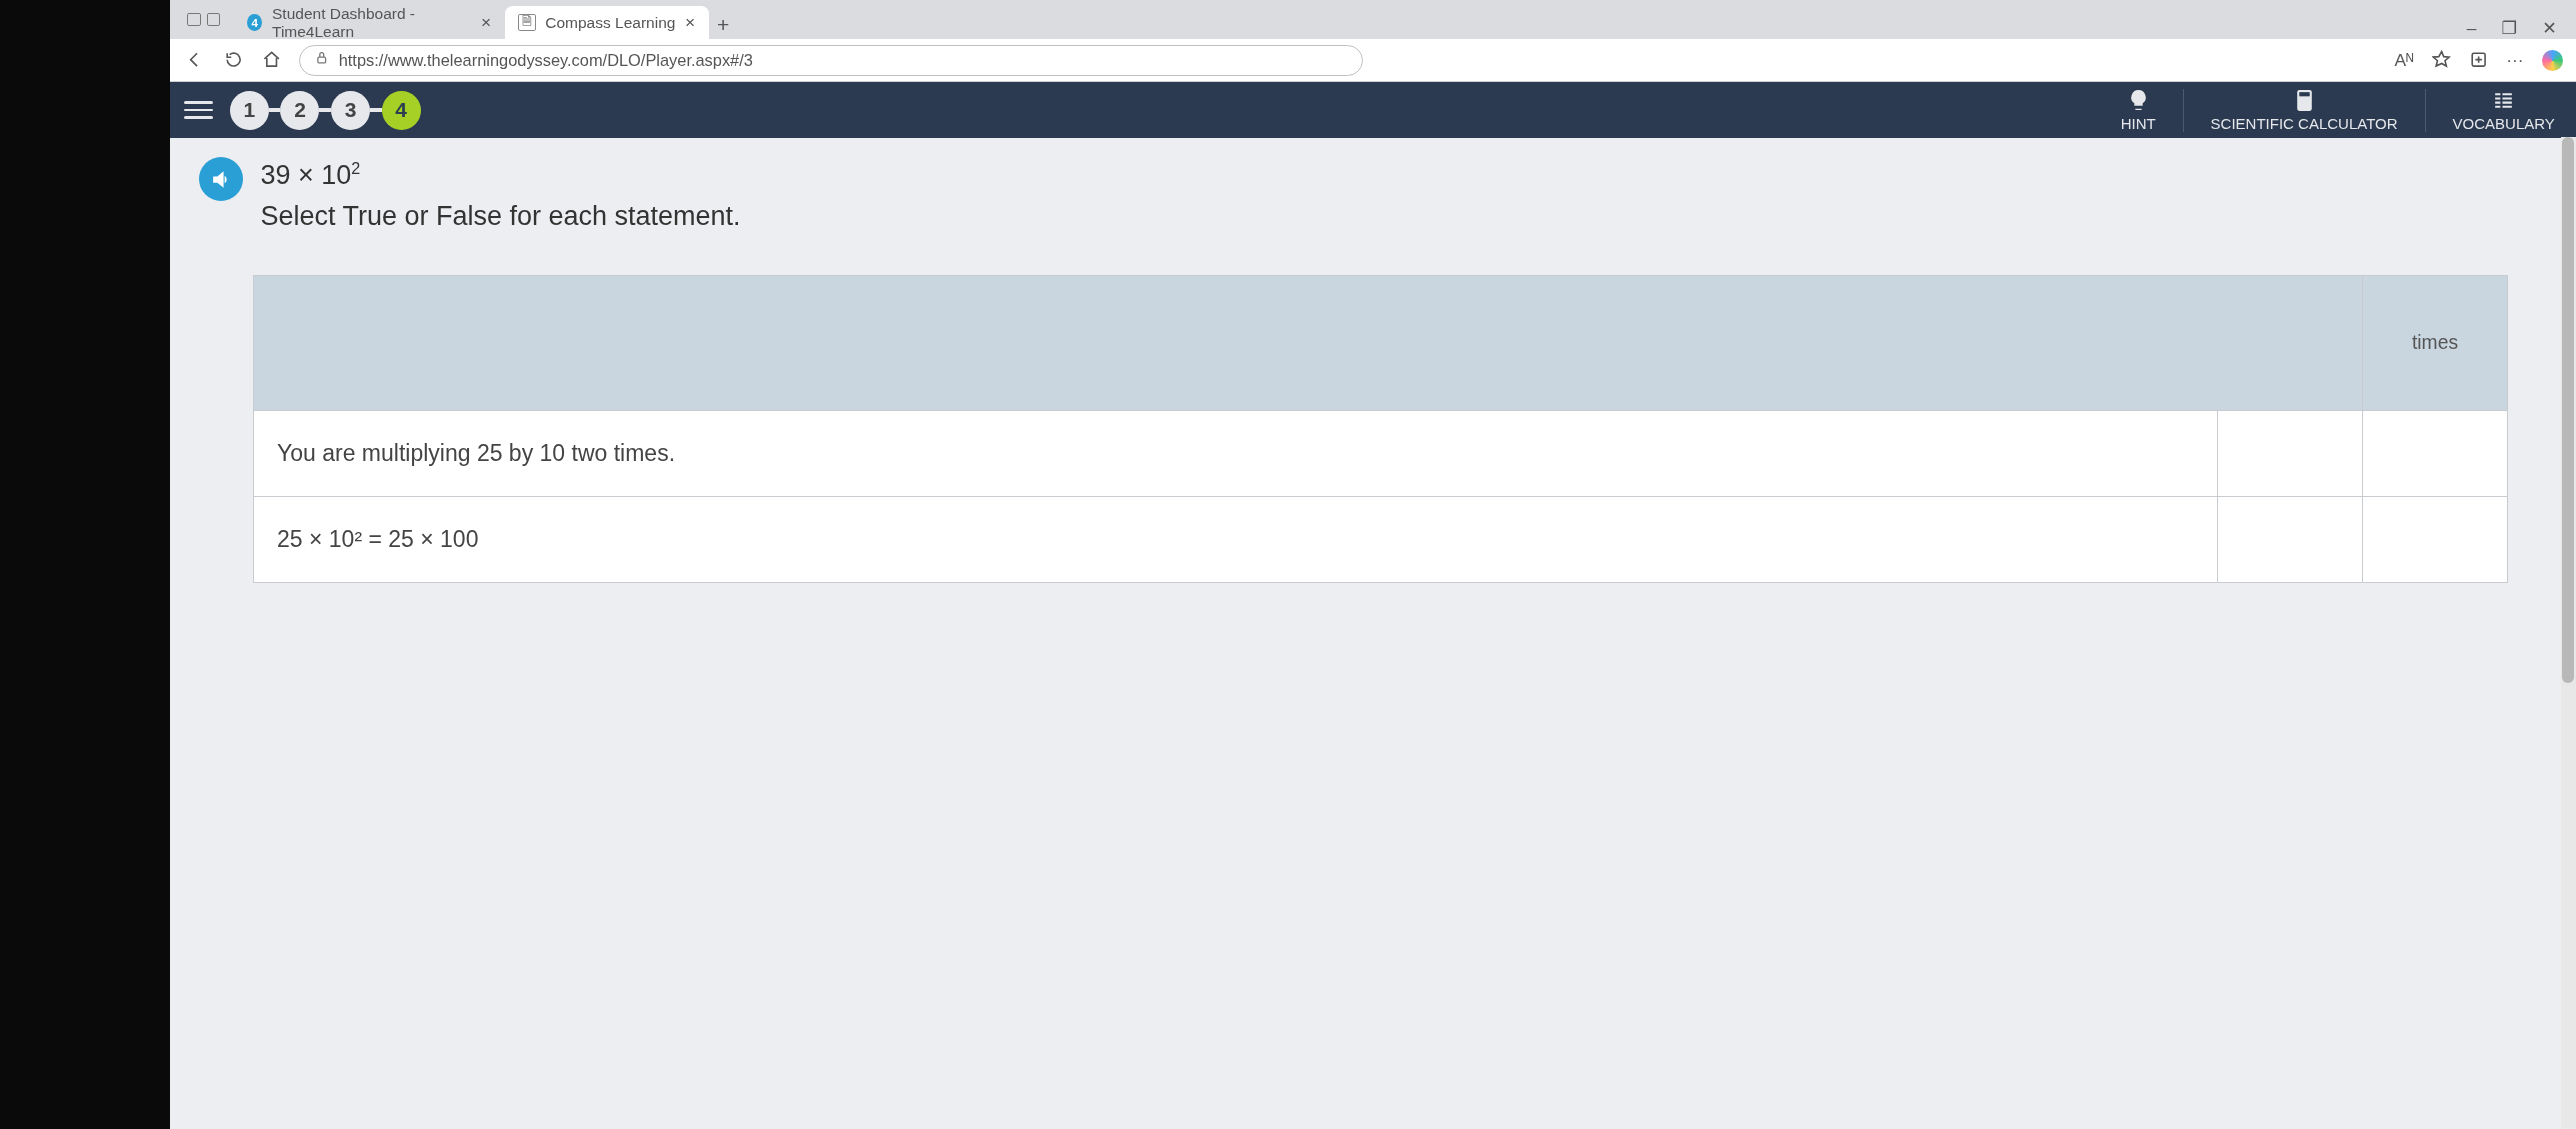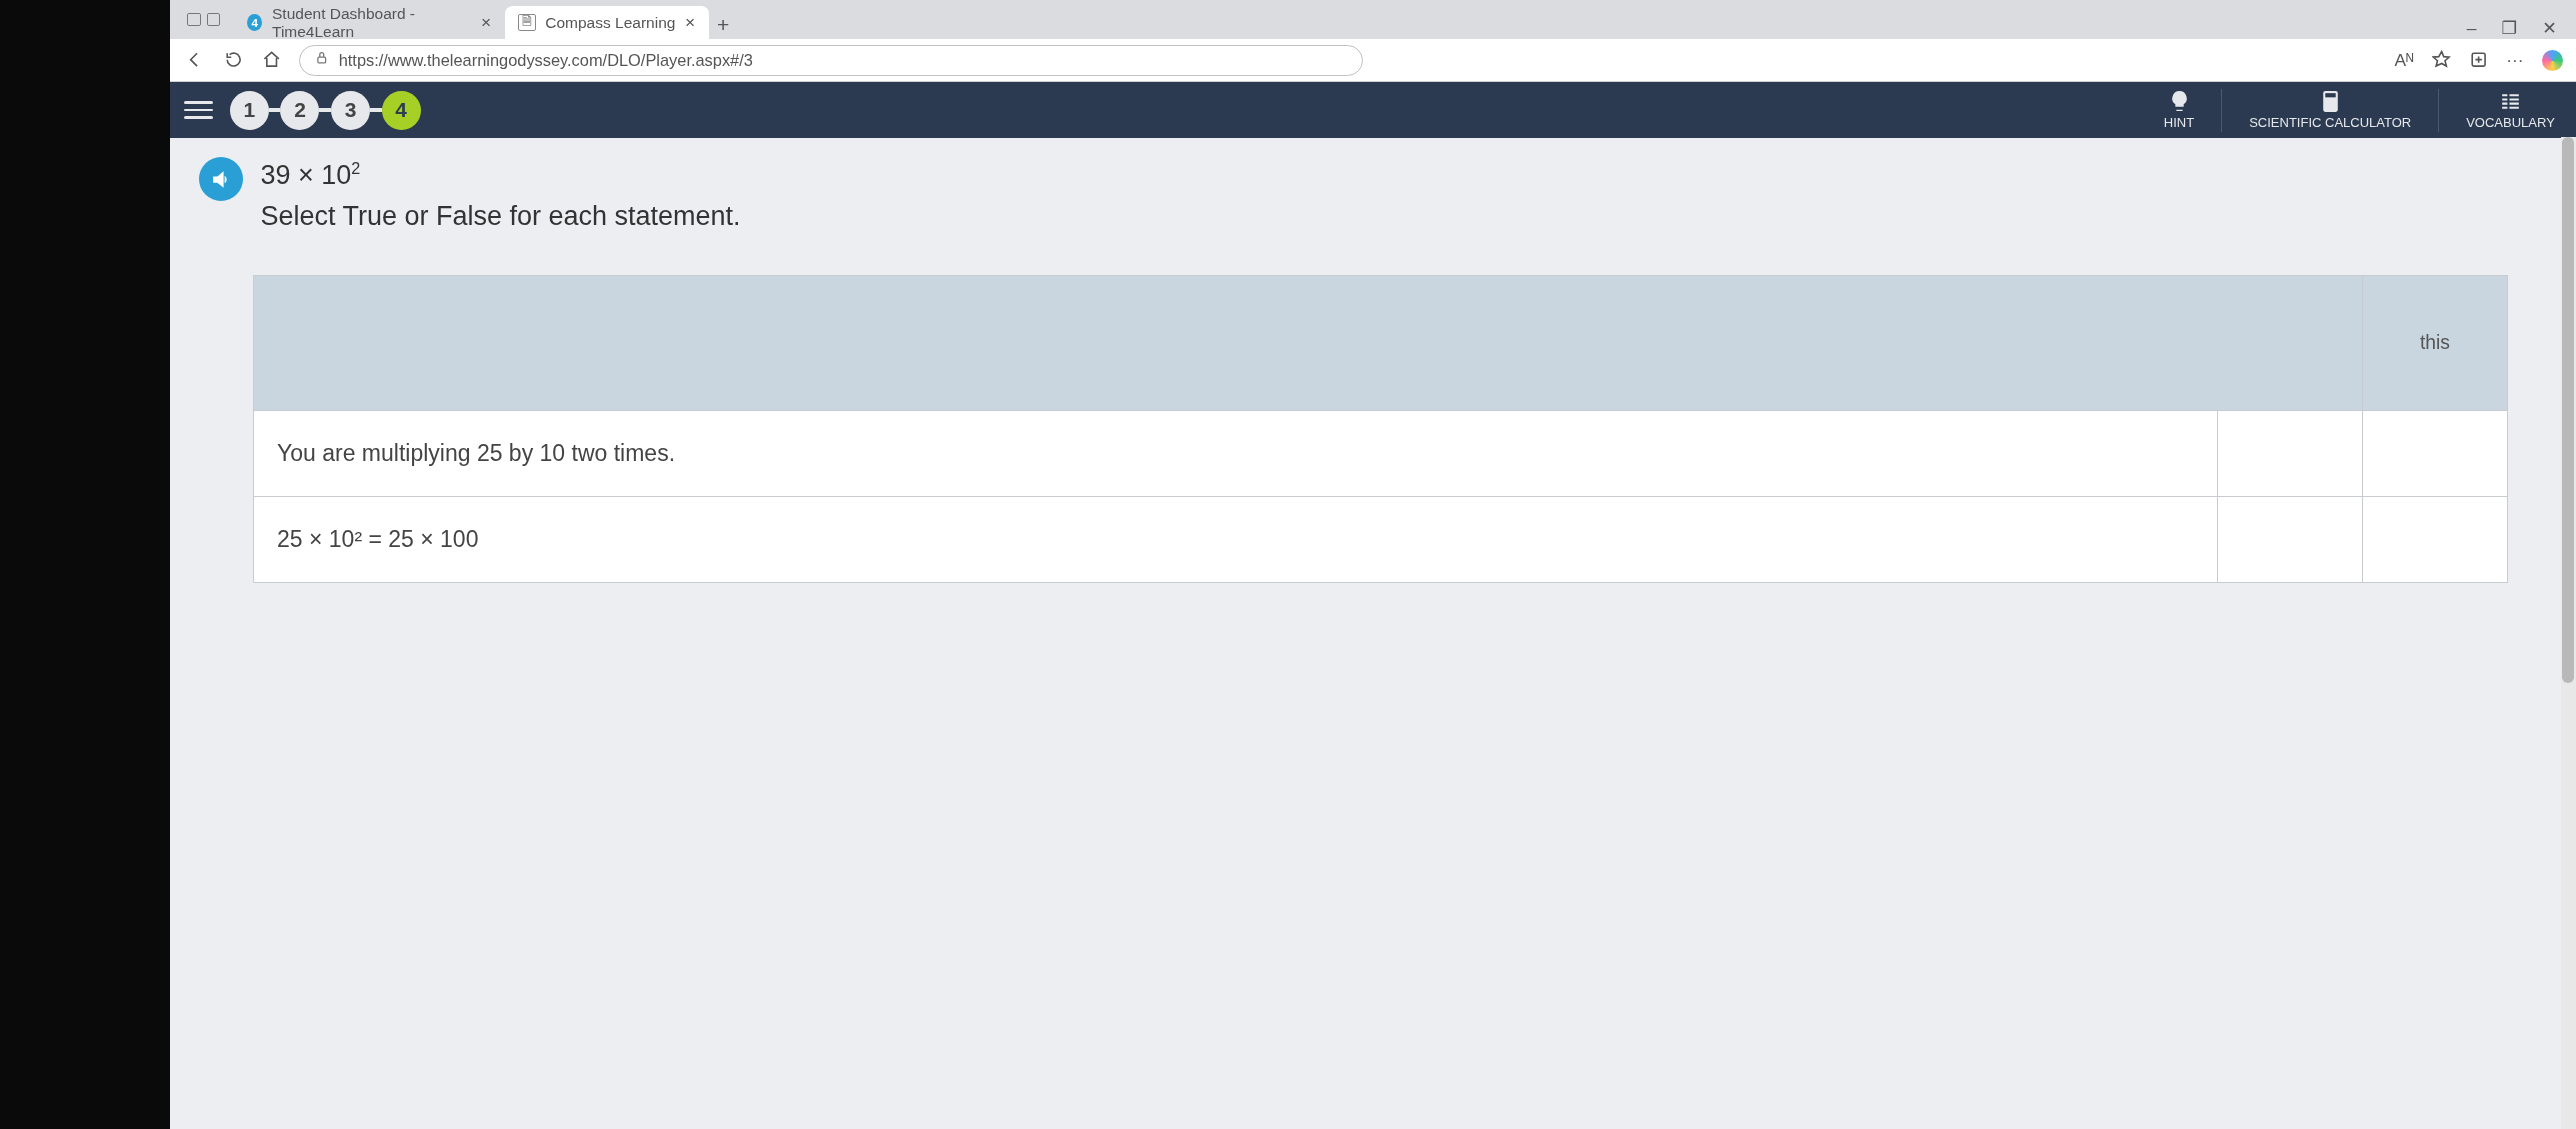--- a/index.html
+++ b/index.html
@@ -31,21 +31,21 @@
   .copilot-circle { width:21px; height:21px; border-radius:50%; background: conic-gradient(#4aa3ff, #3ac97a, #ffcf4a, #ff6aa3, #4aa3ff); }
 
   
   .app-bar { height:56px; background:#2b3a50; display:flex; align-items:center; padding:0 13.5px; gap:7.7px;}
   .hamburger { width:29px; display:flex; flex-direction:column; gap:4.8px; cursor:pointer;}
   .hamburger span { height:2.9px; background:#e6e8ec; border-radius:1.9px;}
   .steps { display:flex; align-items:center; margin-left:9.7px;}
   .step { width:39px; height:39px; border-radius:50%; background:#e6e8ec; color:#444; font-size:21px; font-weight:600; display:flex; align-items:center; justify-content:center; cursor:pointer;}
   .step.current { background:#a6d025; color:#2c3e50;}
   .step-connector { width:11.6px; height:3.9px; background:#e6e8ec;}
-  .appbar-right { margin-left:auto; display:flex; gap:19.3px; align-items:flex-start; color:#e6e8ec; font-size:13px;}
+  .appbar-right { margin-left:auto; display:flex; gap:19.3px; align-items:flex-end; color:#e6e8ec; font-size:15px;}
   .appbar-tool { display:flex; flex-direction:column; align-items:center; gap:1.9px; cursor:pointer; padding:0 7.7px;}
   .appbar-tool svg { width:25px; height:25px; fill:#e6e8ec;}
   .appbar-divider { width:1px; height:43px; background:#4a5a72;}
 
   
   .content { padding: 17.4px 29px 29px 29px; background:#eceef1; height: calc(100% - 137px); overflow:auto;}
   .q-header { display:flex; gap:17.4px; align-items:flex-start;}
   .audio-btn { width:44px; height:44px; border-radius:50%; background:#2a9fd6; display:flex; align-items:center; justify-content:center; cursor:pointer; flex-shrink:0; margin-top:1.9px;}
   .audio-btn svg { width:25px; height:25px; fill:#fff;}
   .q-text { font-size:27px; color:#333; line-height:1.5;}
@@ -191,21 +191,21 @@
           <div class="expr">
             <span>39 × 10</span><sup>2</sup>
           </div>
           <div>Select True or False for each statement.</div>
         </div>
       </div>
 
       <div class="tf-table">
         <div class="tf-row tf-header">
           <div class="tf-stmt"></div>
-          <div class="tf-cell">this</div>
+          <div class="tf-cell">times</div>
         </div>
         <div class="tf-row">
           <div class="tf-stmt">You are multiplying 25 by 10 two times.</div>
           <div class="tf-cell tf-answer-cell"></div>
           <div class="tf-cell tf-answer-cell"></div>
         </div>
         <div class="tf-row">
           <div class="tf-stmt">25 × 10² = 25 × 100</div>
           <div class="tf-cell tf-answer-cell"></div>
           <div class="tf-cell tf-answer-cell"></div>

